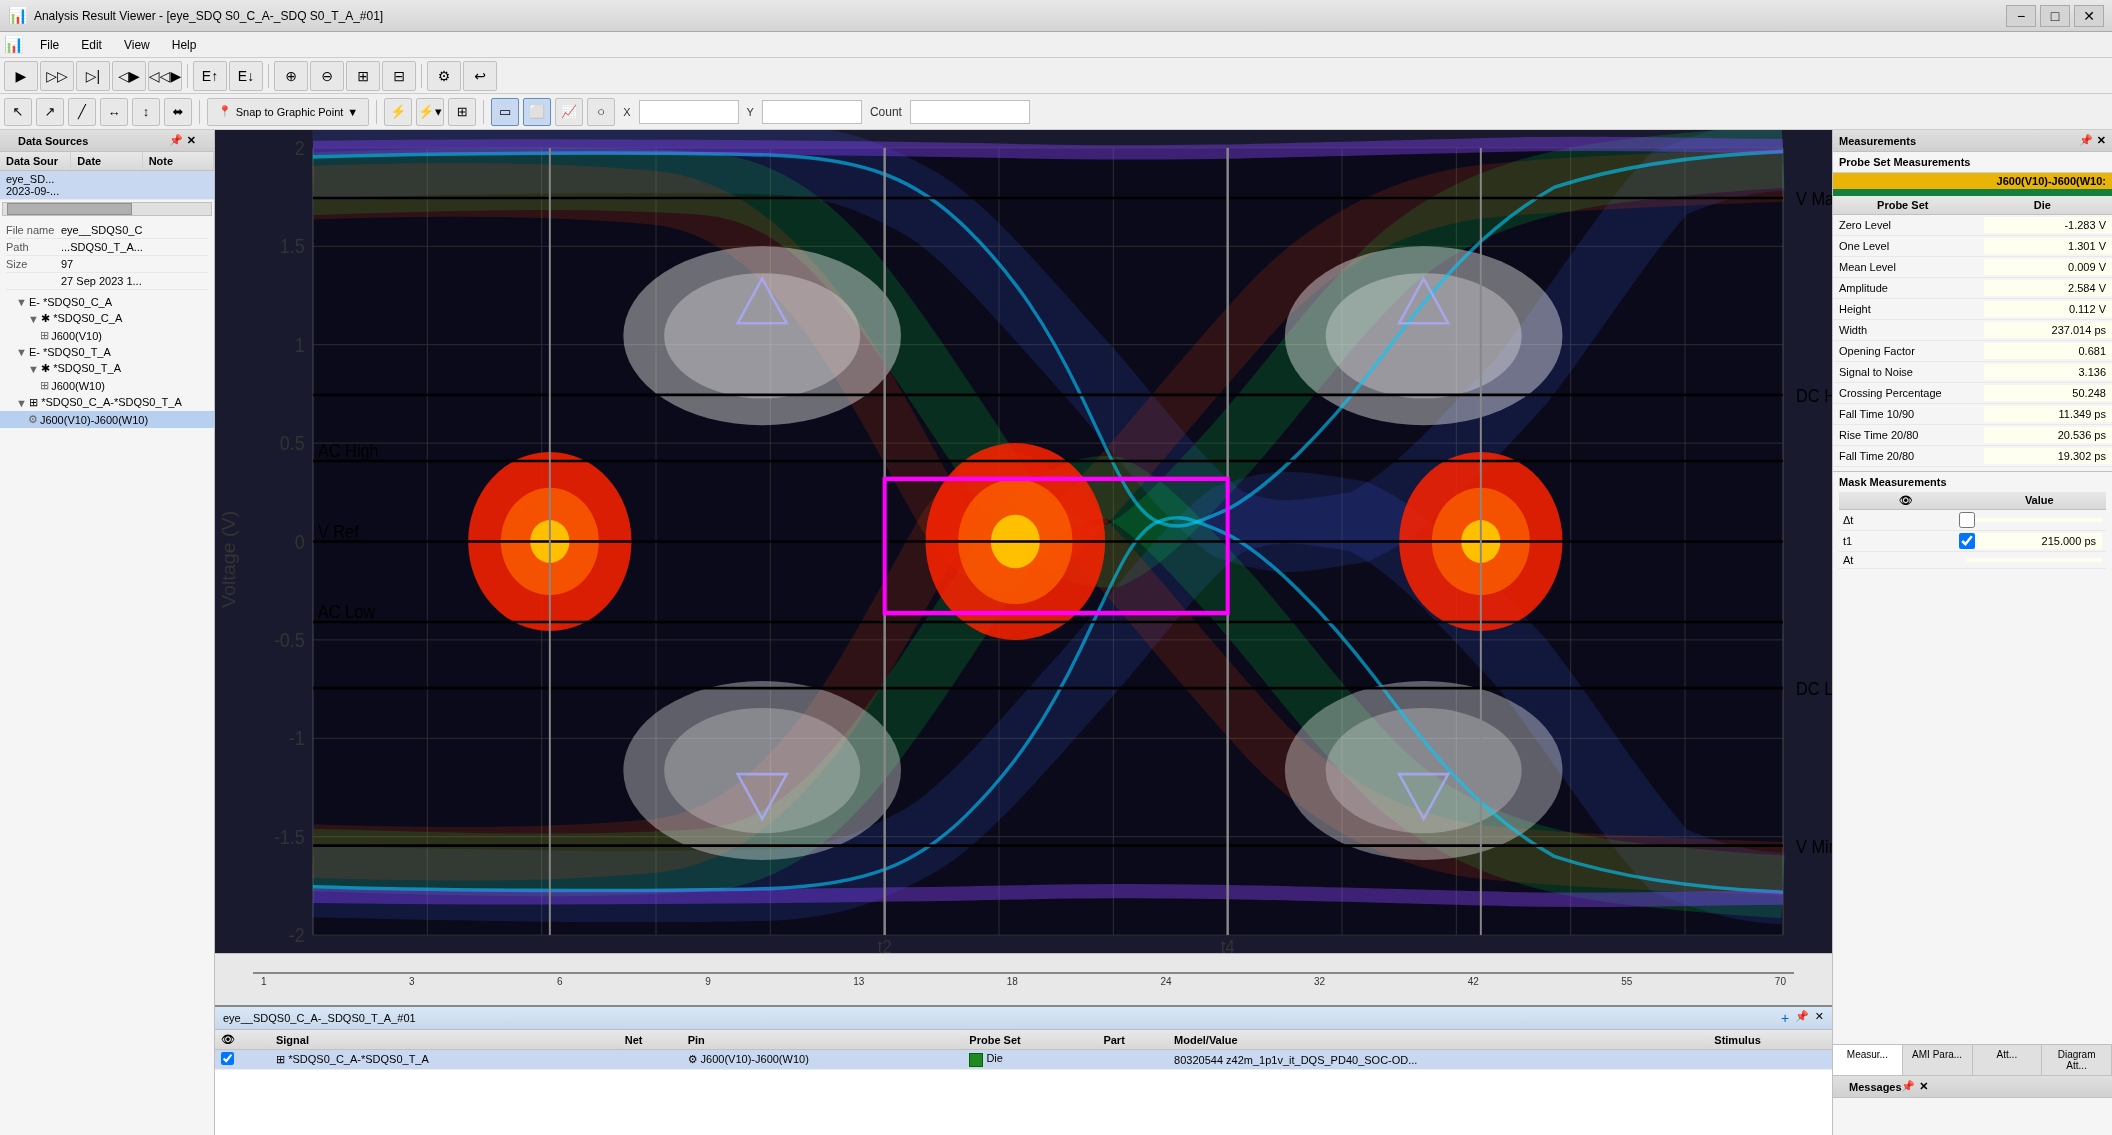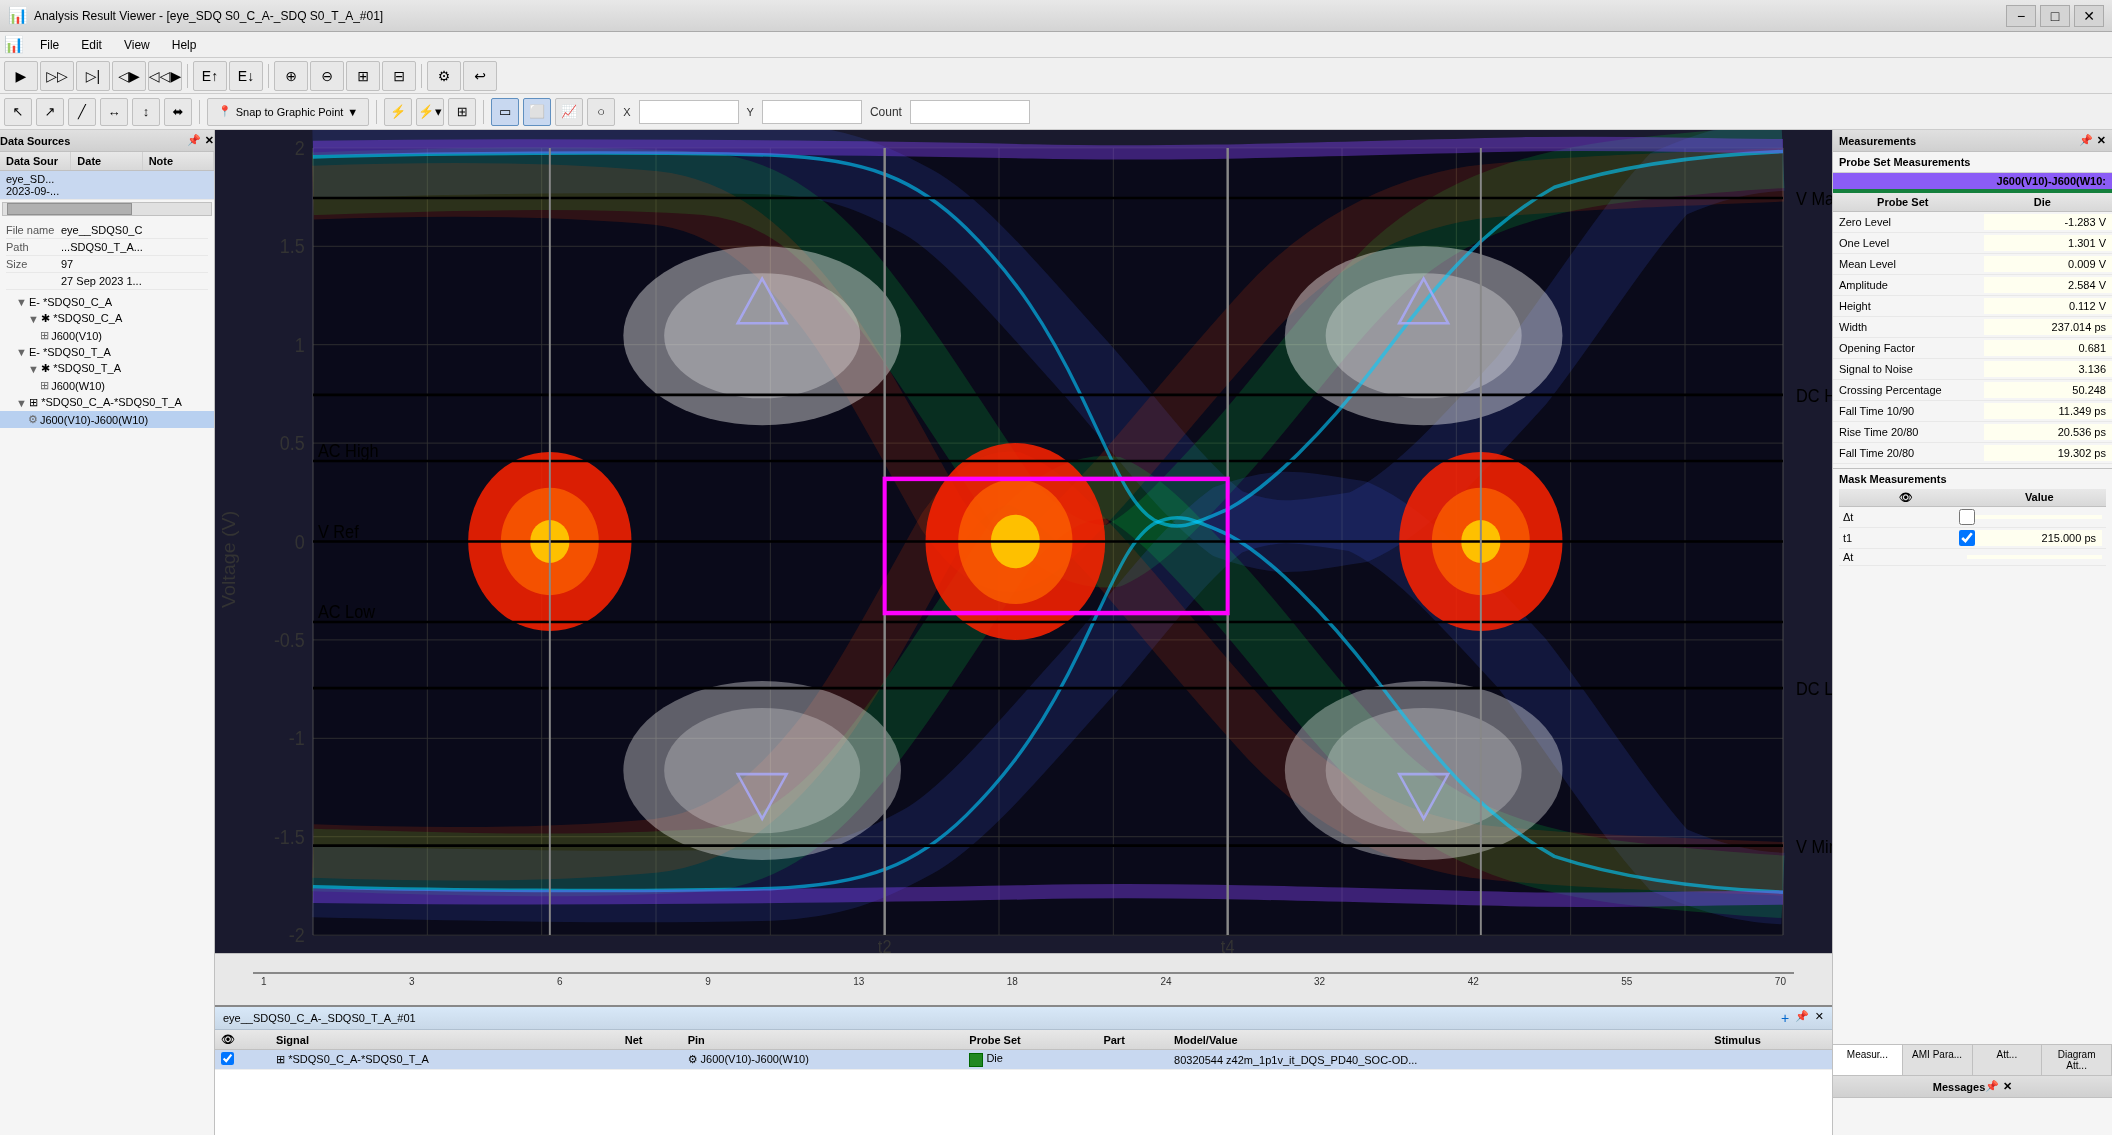--- a/index.html
+++ b/index.html
@@ -77,21 +77,21 @@
     #left-panel {
       width: 215px;
       background: #f5f5f5;
       border-right: 1px solid #c0c0c0;
       display: flex; flex-direction: column;
       height: 100%;
     }
     #data-sources-header {
       background: linear-gradient(to bottom, #e0e0e0, #d0d0d0);
       border-bottom: 1px solid #c0c0c0;
-      padding: 4px 0;
+      padding: 4px 18px;
       font-weight: bold;
       font-size: 11px;
       display: flex; align-items: center; justify-content: space-between;
     }
     #data-sources-table {
       font-size: 11px;
     }
     .ds-col-header {
       background: linear-gradient(to bottom, #e8e8e8, #d8d8d8);
       border-bottom: 1px solid #c0c0c0;
@@ -199,22 +199,22 @@
       font-size: 11px;
       display: flex; align-items: center; justify-content: space-between;
     }
     #probe-set-header {
       padding: 4px 6px;
       font-size: 11px;
       font-weight: bold;
       border-bottom: 1px solid #d0d0d0;
     }
     #probe-set-label {
-      background: #8b5cf6;
-      border-bottom: 4px solid #15803d;
+      background: #eab308;
+      border-bottom: 7px solid #15803d;
       padding: 2px 6px;
       font-size: 11px;
       text-align: right;
       font-weight: bold;
     }
     #meas-col-headers {
       display: flex;
       background: linear-gradient(to bottom, #e8e8e8, #d8d8d8);
       border-bottom: 1px solid #c0c0c0;
       padding: 3px 0;
@@ -255,21 +255,21 @@
       height: 60px;
       border-top: 1px solid #c0c0c0;
       background: #f5f5f5;
     }
     #messages-header {
       background: linear-gradient(to bottom, #e0e0e0, #d0d0d0);
       border-bottom: 1px solid #c0c0c0;
       padding: 4px 16px;
       font-weight: bold;
       font-size: 11px;
-      display: flex; align-items: center; justify-content: center;
+      display: flex; align-items: center; justify-content: flex-start;
     }
   </style>
 </head>
 <body>
 
 <div id="title-bar">
   <div id="title-bar-left">
     <span style="font-size:16px;">📊</span>
     <span>Analysis Result Viewer - [eye_SDQ S0_C_A-_SDQ S0_T_A_#01]</span>
   </div>

